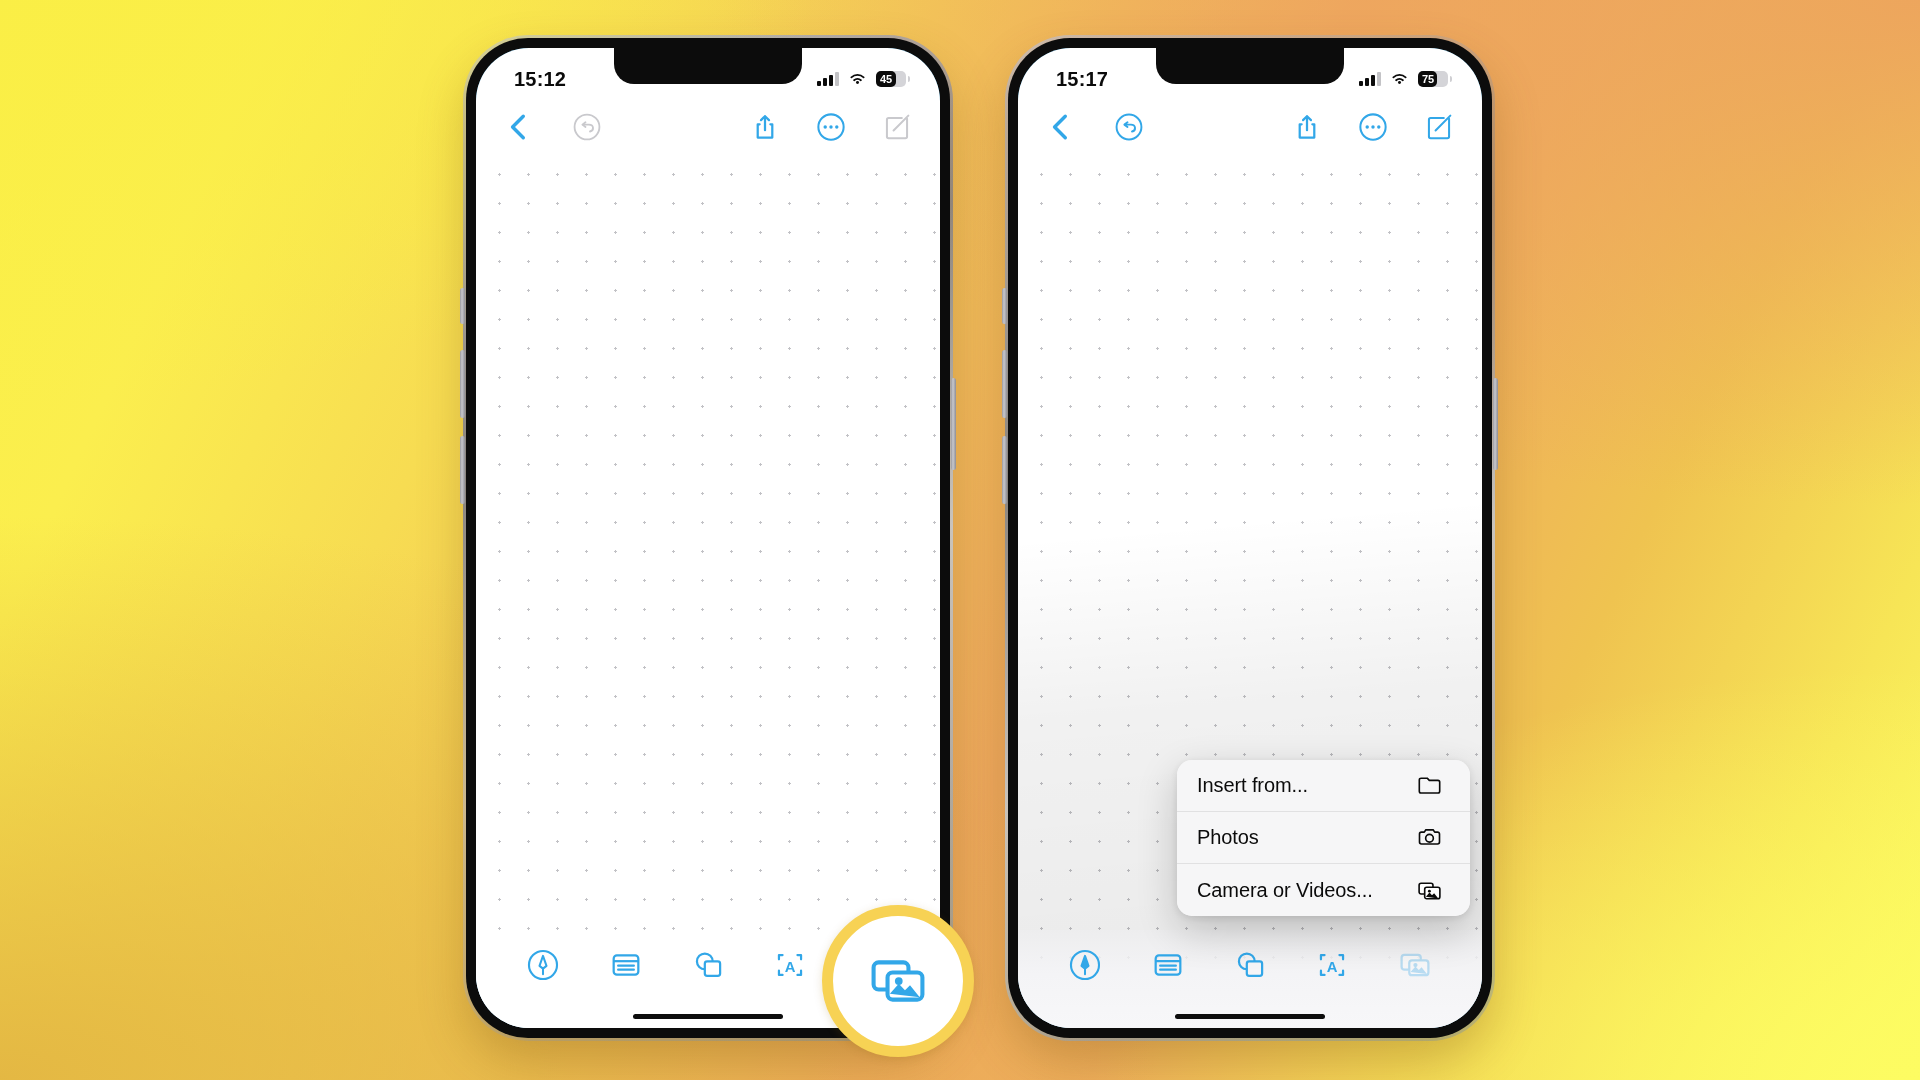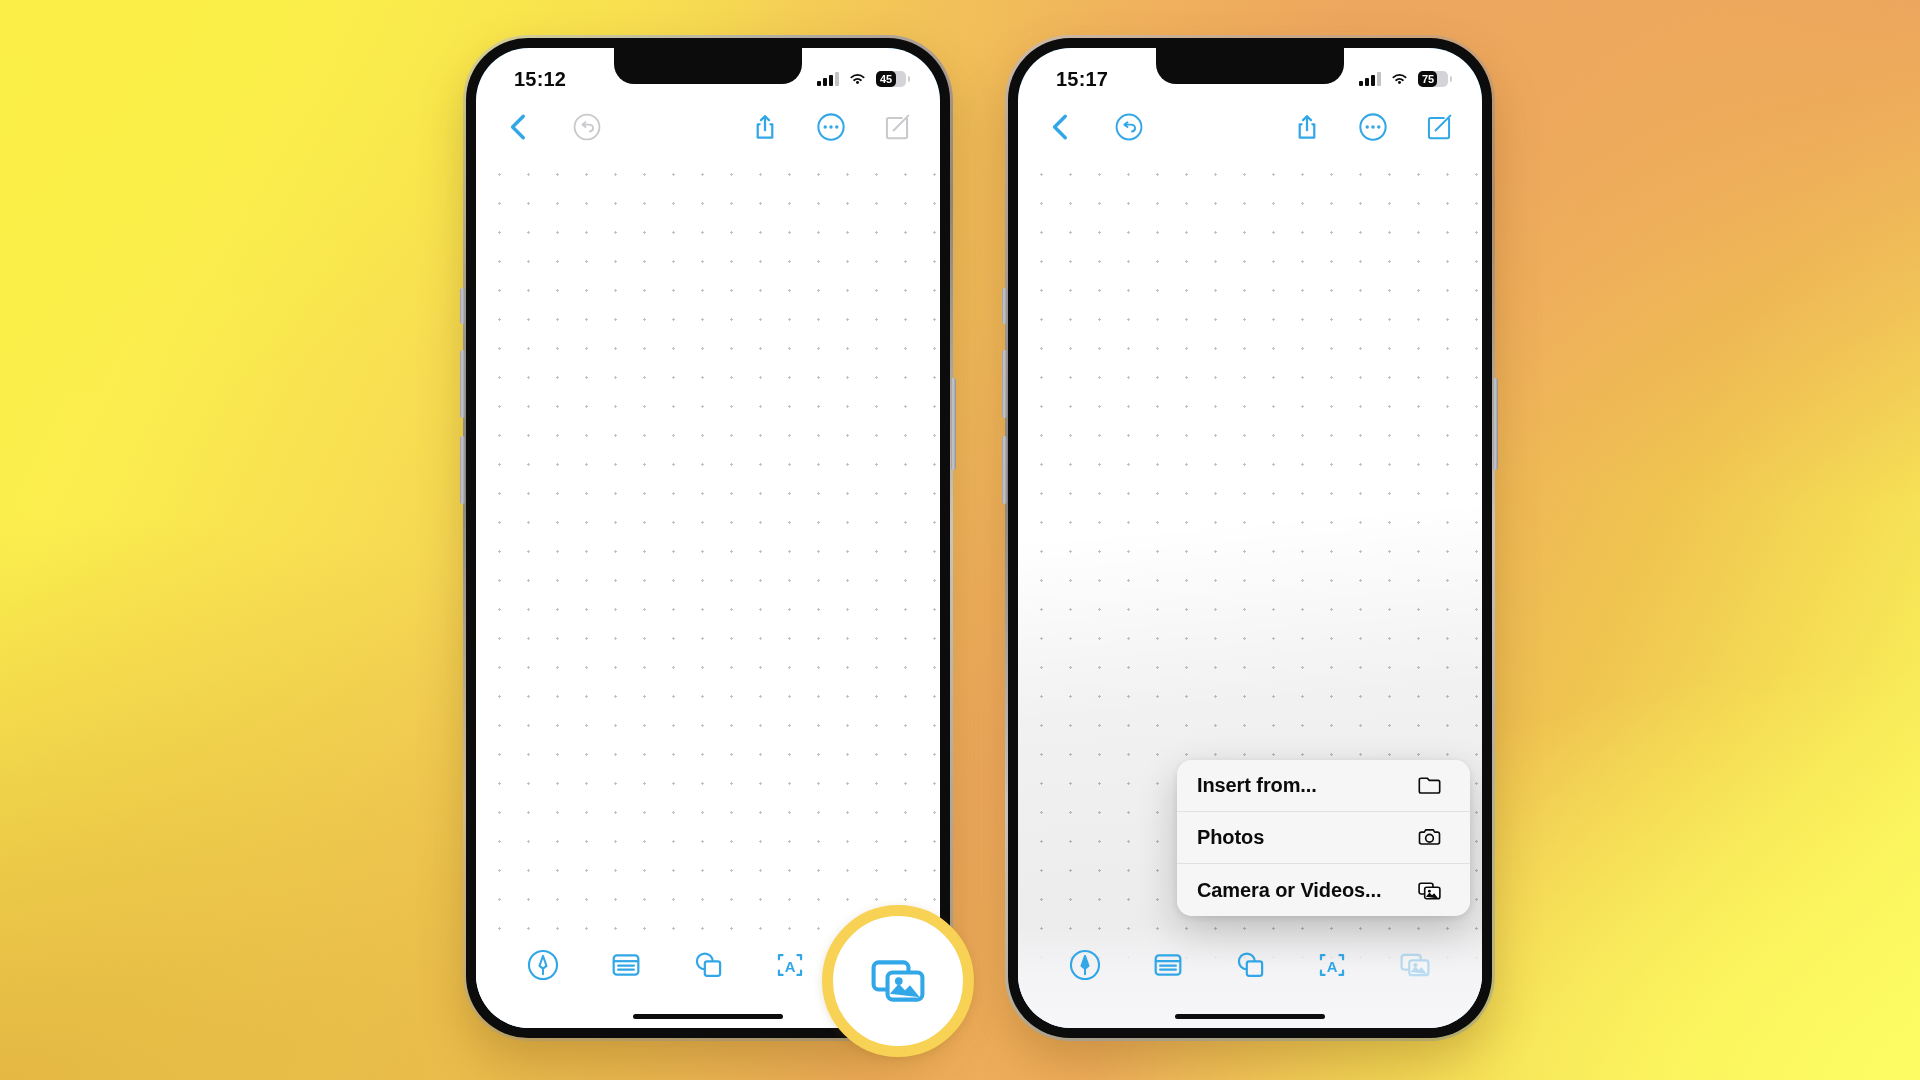--- a/index.html
+++ b/index.html
@@ -165,21 +165,20 @@
     background:rgba(246,246,247,0.985);
     box-shadow:0 14px 40px rgba(0,0,0,.20), 0 2px 8px rgba(0,0,0,.10);
     z-index:9;
     backdrop-filter:blur(18px);
   }
   .ctx-item{
     height:52px; display:flex; align-items:center;
     padding:0 28px 0 20px; gap:10px;
     border-bottom:1px solid rgba(0,0,0,0.085);
     cursor:pointer;
-    font-weight:bold;
   }
   .ctx-item:last-child{ border-bottom:none; }
   .ctx-label{ font-size:20px; color:#0b0b0b; flex:1; letter-spacing:-.1px; }
   .ctx-icon{ width:25px; height:25px; display:block; }
 
   
   .highlight{
     position:absolute;
     left:822px; top:905px;
     width:152px; height:152px; border-radius:50%;

